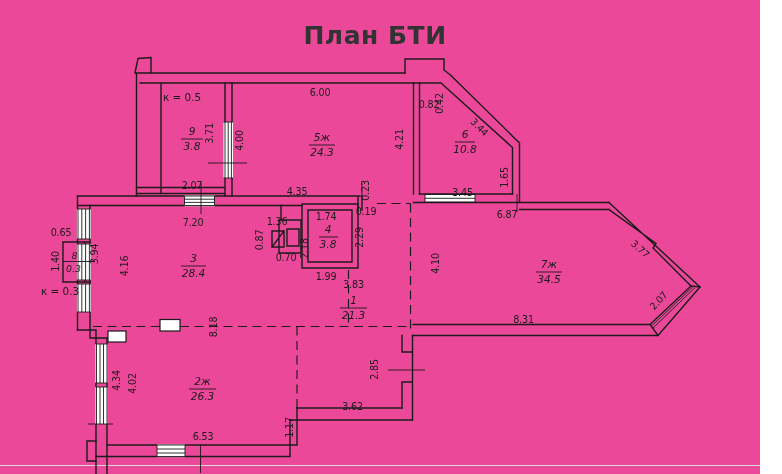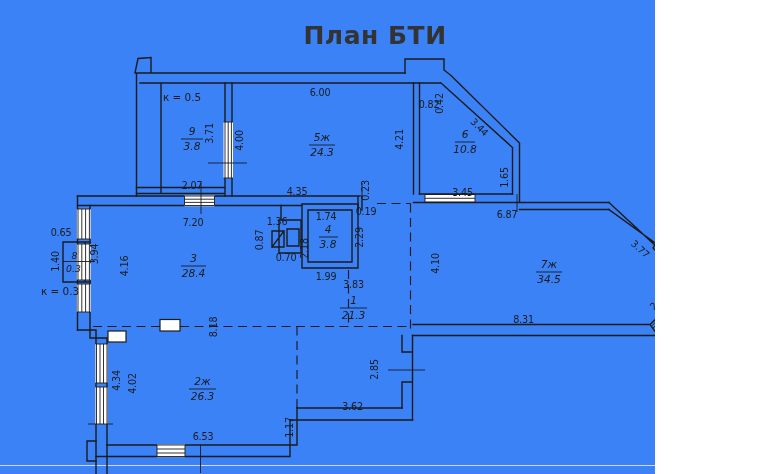--- a/index.html
+++ b/index.html
@@ -1,16 +1,16 @@
 <!DOCTYPE html>
 <html><head>
 <meta charset="utf-8">
 <style>
   html,body{margin:0;padding:0;background:#ffffff;}
-  .stage{position:relative;width:655px;height:474px;background:#3b82f6;overflow:hidden;}
+  .stage{position:relative;width:760px;height:474px;background:#ec4899;overflow:hidden;}
   svg{position:absolute;left:0;top:0;}
   svg text{font-family:"DejaVu Sans", sans-serif;fill:#1b1b1b;}
   .dim{font-size:9.6px;letter-spacing:-0.2px;}
   .room-num{font-size:10.6px;font-style:italic;}
   .room-area{font-size:10.6px;font-style:italic;}
   .small{font-size:9.3px;}
   .coef{font-size:10.4px;}
   .title{font-size:25px;font-weight:bold;fill:#333333;letter-spacing:0.5px;}
   .wall{stroke:#1b1b1b;stroke-width:1.4;fill:none;stroke-linecap:square;}
   .thin{stroke:#1b1b1b;stroke-width:0.9;fill:none;}

